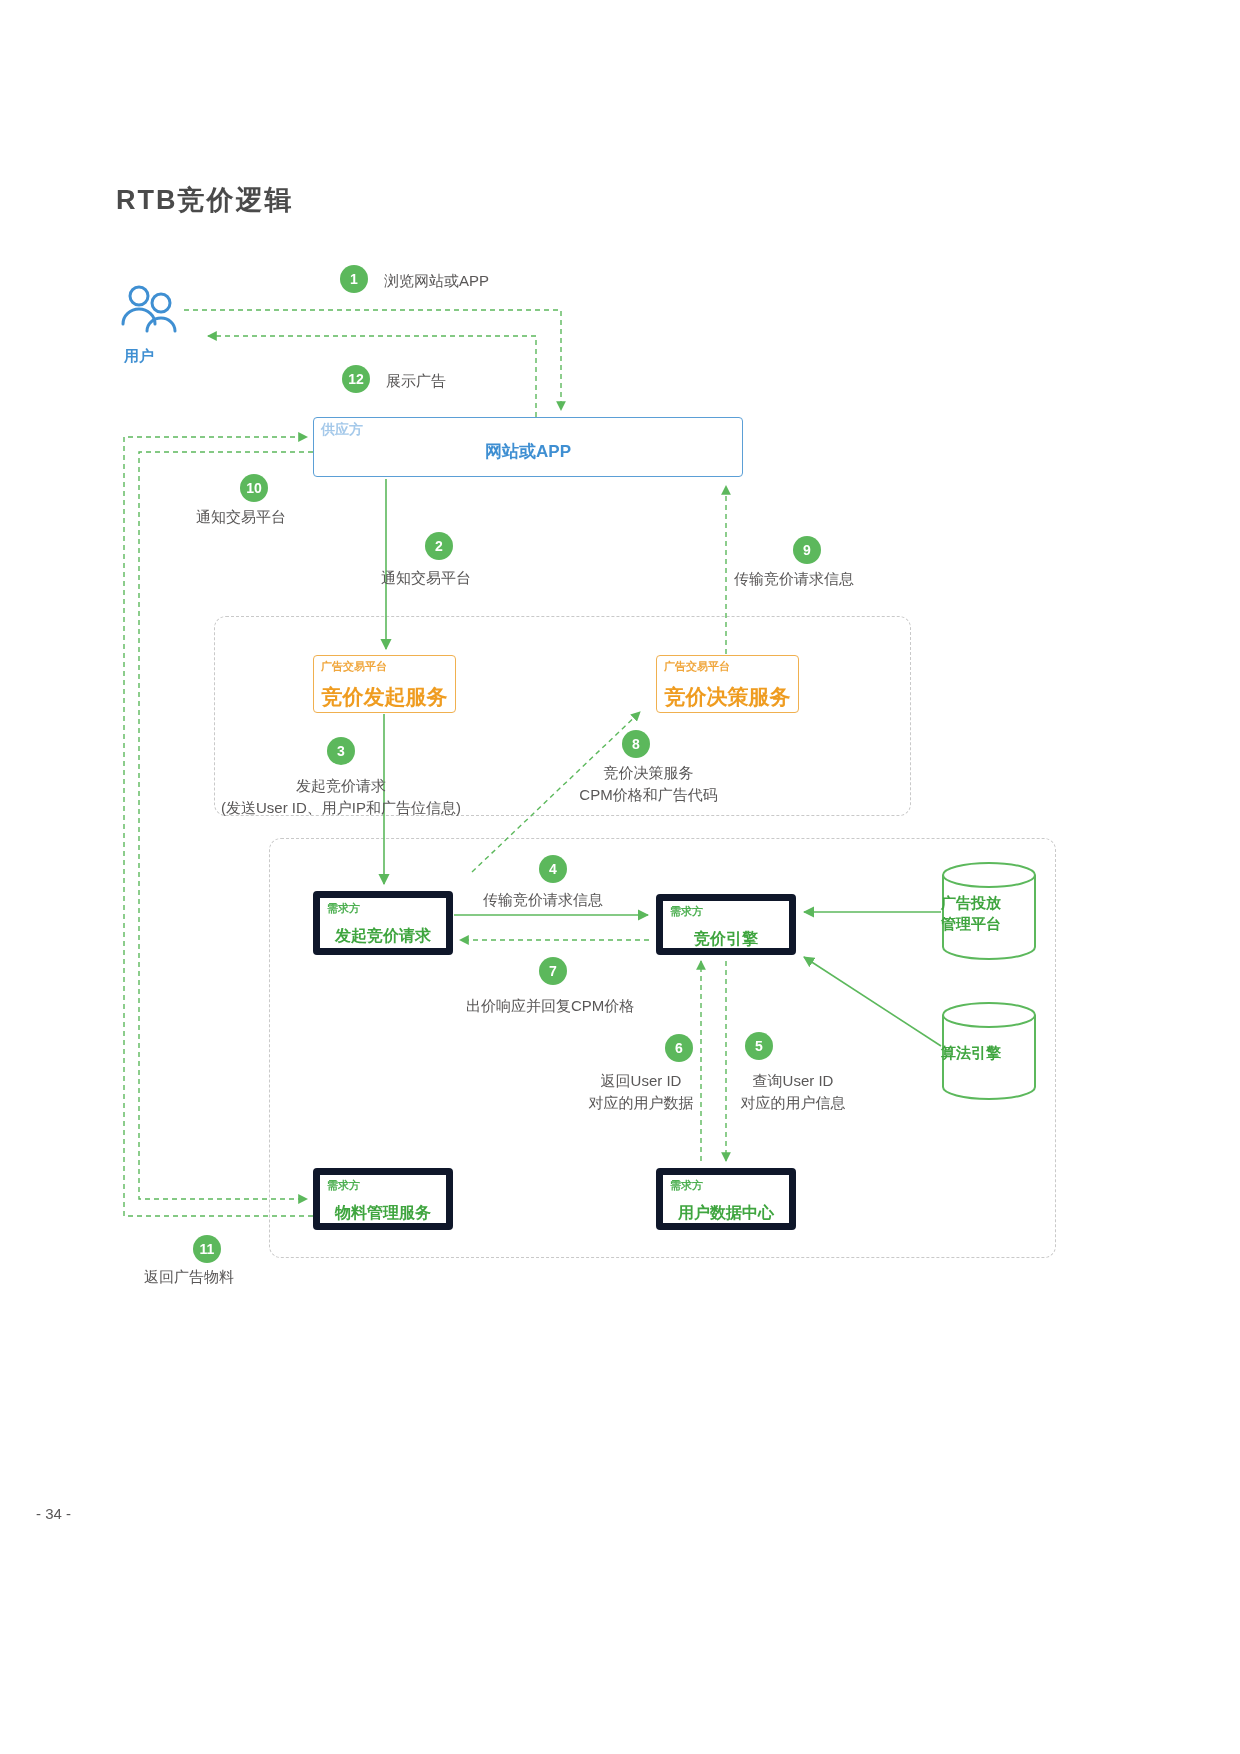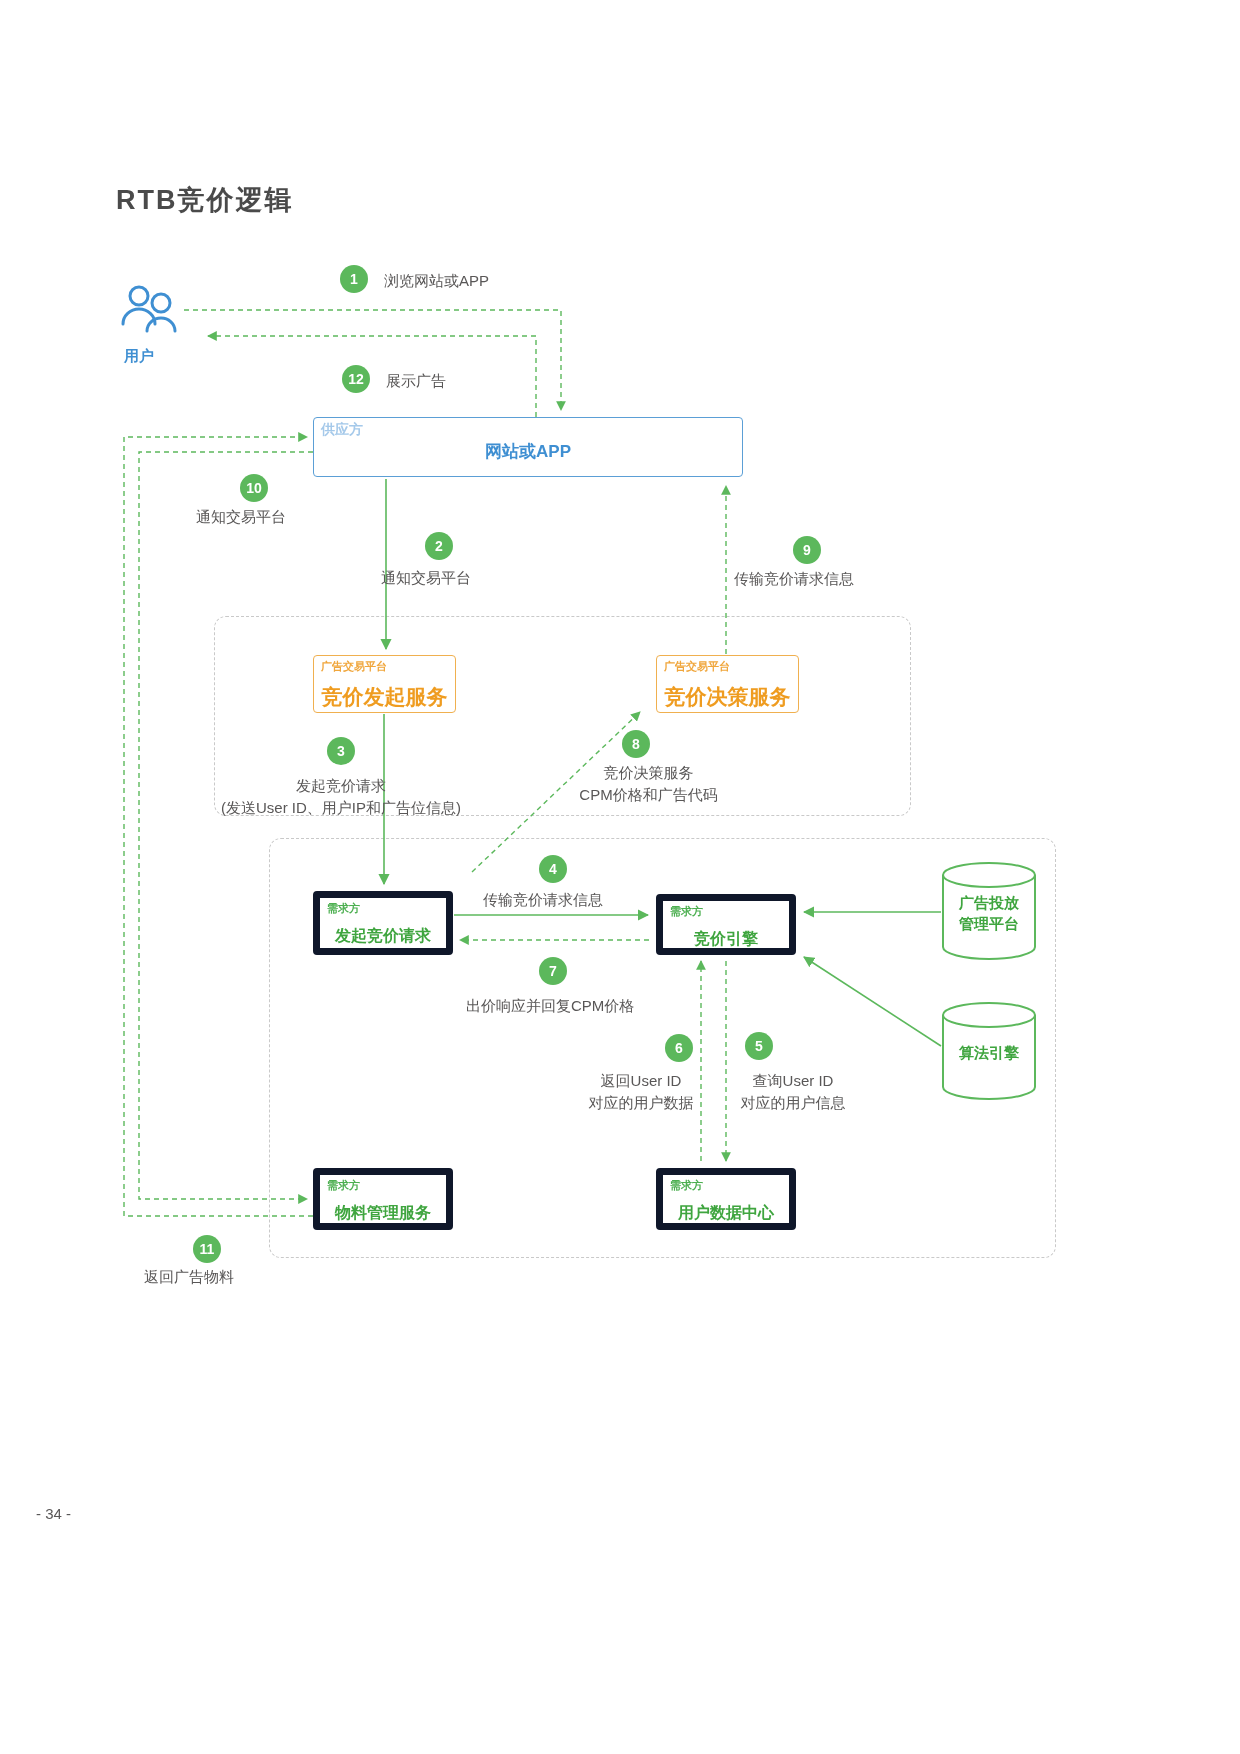--- a/index.html
+++ b/index.html
@@ -35,21 +35,21 @@
 
   .slabel { position:absolute; color:#595757; font-size:15px; line-height:22px;
             white-space:pre-line; }
   .center { text-align:center; }
 
   .user-group { position:absolute; left:80px; top:283px; width:72px; }
   .user-label { position:absolute; left:8px; top:64px; color:#3f8fd2; font-size:15px; font-weight:bold; }
 
   .cylinder { position:absolute; width:96px; height:102px; }
   .cylinder svg { position:absolute; left:0; top:0; }
-  .cyl-title { position:absolute; left:0; right:0; top:32px; text-align:center;
+  .cyl-title { position:absolute; left:0; right:0; top:32px; text-align:left;
                color:#3fa53f; font-size:15px; font-weight:bold; line-height:21px;
                white-space:pre-line; }
 
   .page-num { position:absolute; left:0; right:0; top:1505px; text-align:left;
               color:#595757; font-size:15px; }
 </style>
 </head>
 <body>
 
 <div class="page">

